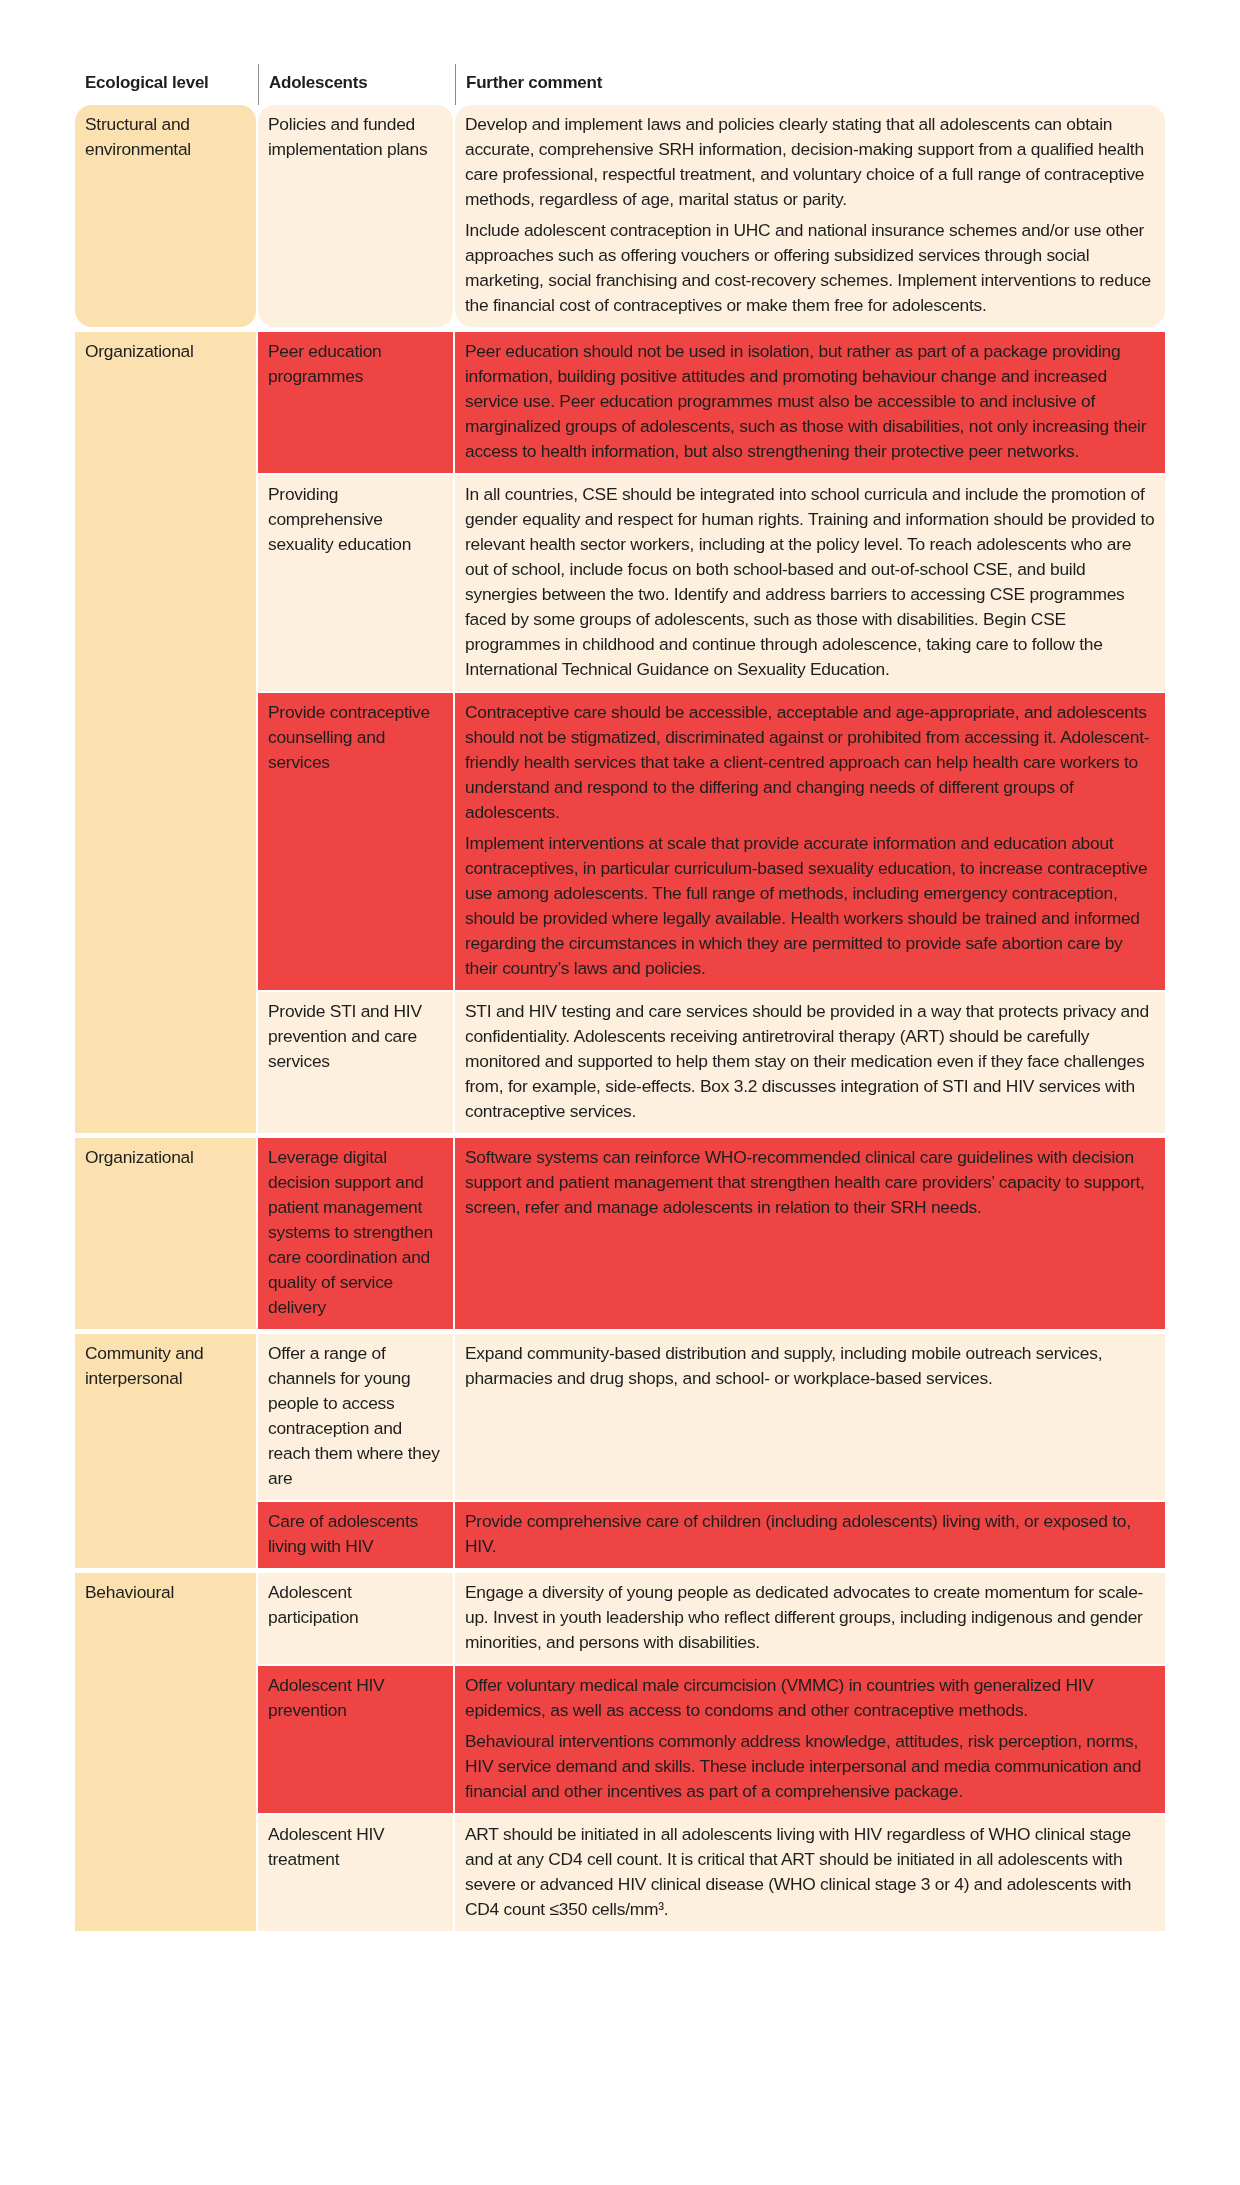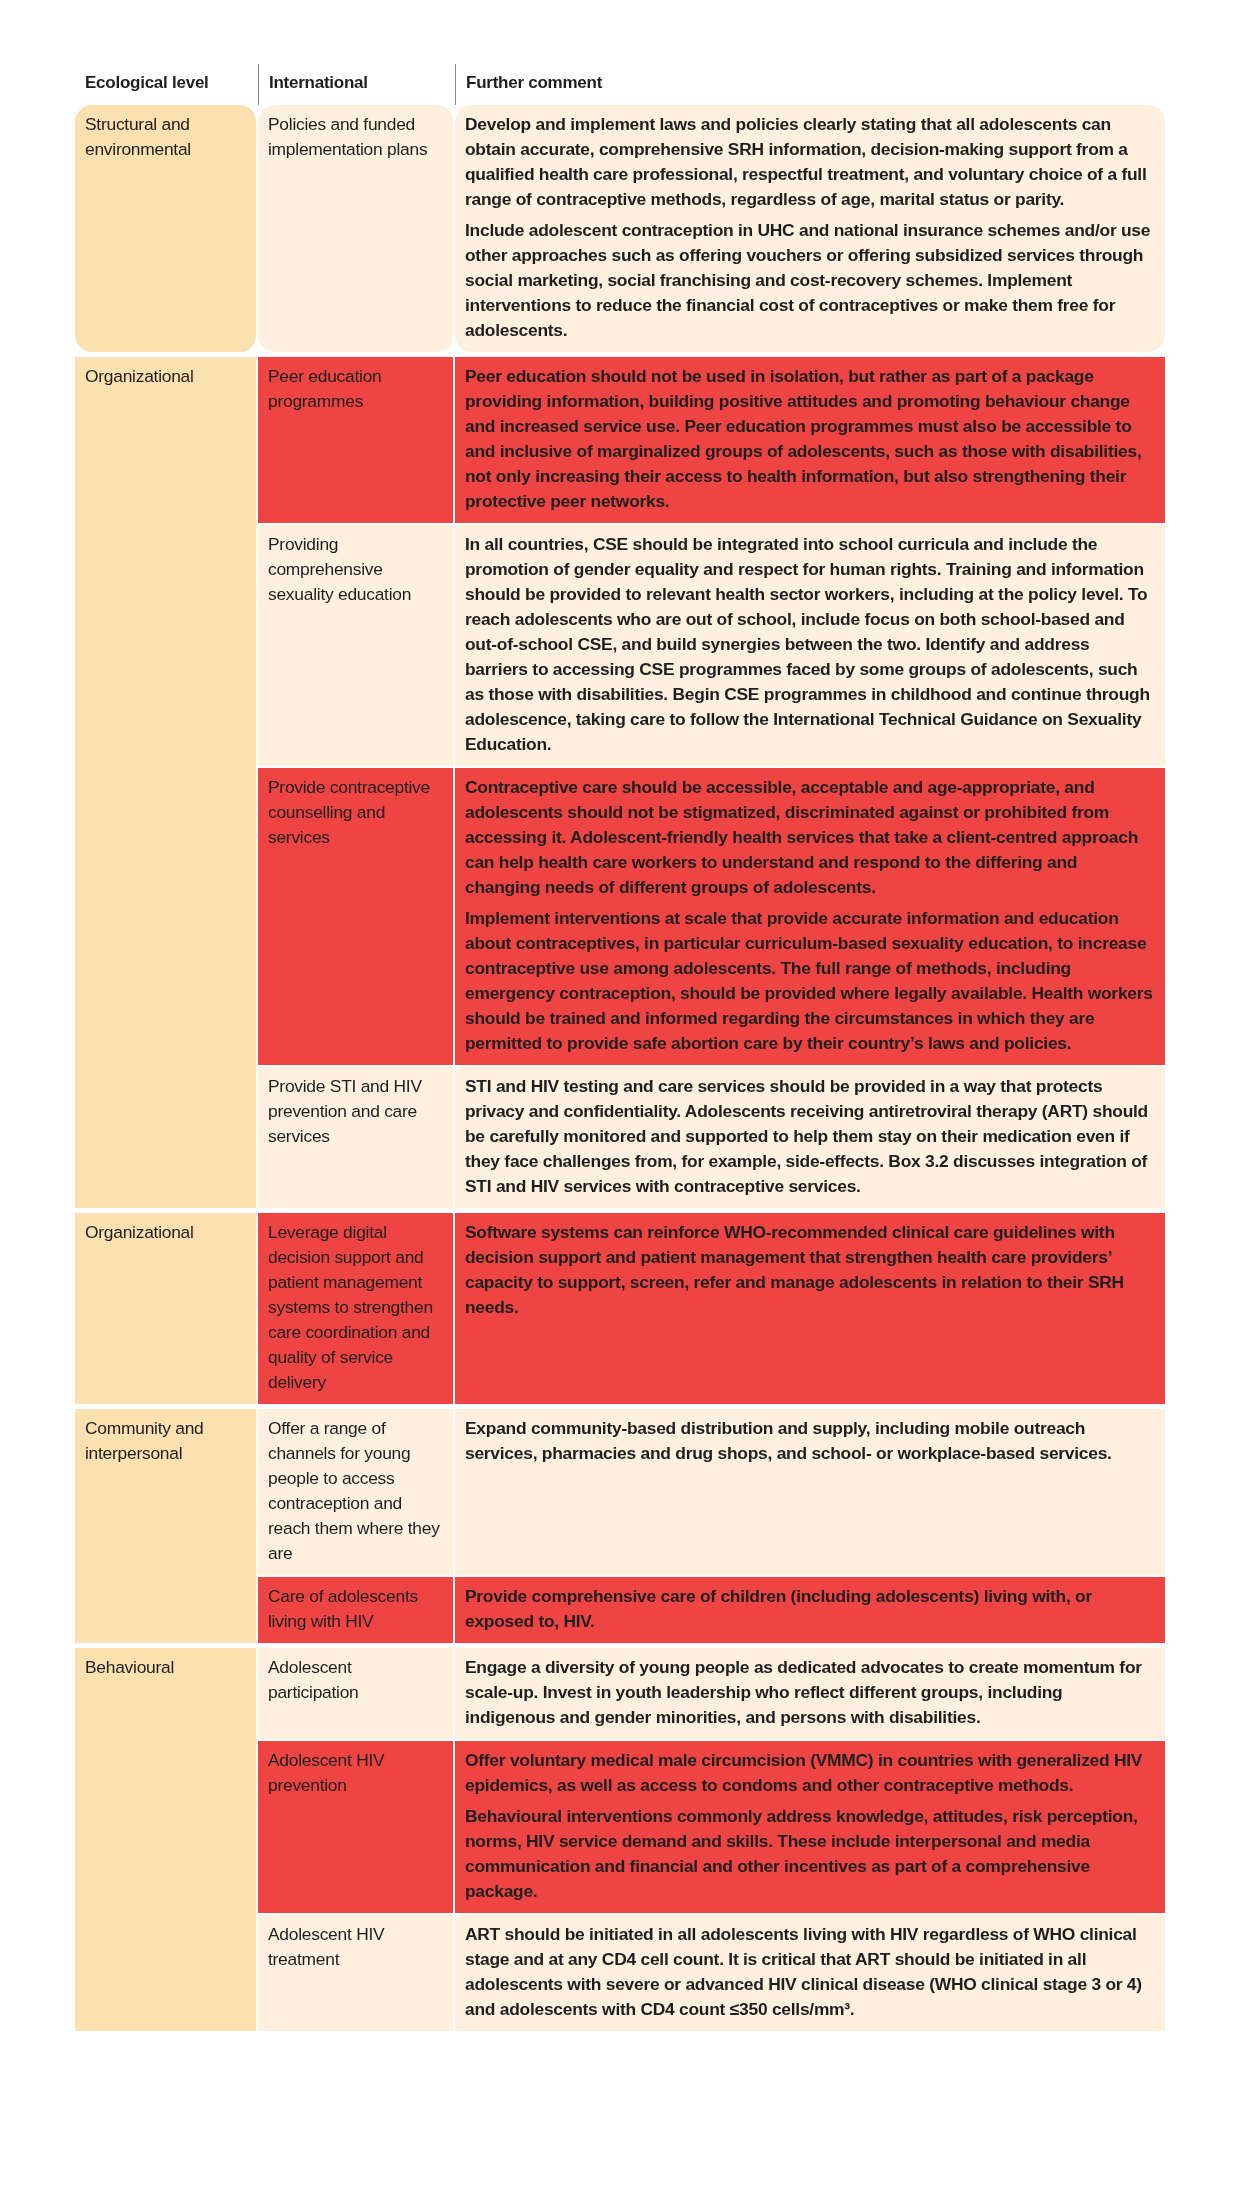--- a/index.html
+++ b/index.html
@@ -11,37 +11,37 @@
   th { text-align: left; font-weight: bold; padding: 6px 10px 10px 10px; height: 24px; vertical-align: middle; font-size: 17px; }
   th.sep { border-left: 1.5px solid #8c8c8c; }
   td { vertical-align: top; padding: 7px 10px 9px 10px; }
   td.level { background: #fbe0b0; border-right: 2px solid #ffffff; }
   tr.odd td.intv, tr.odd td.comm { background: #fdf0de; }
   tr.even td.intv, tr.even td.comm { background: #ef4444; }
   td.intv { border-right: 2px solid #ffffff; margin-top: 12px; }
   tr.row td.intv, tr.row td.comm { border-top: 2px solid #ffffff; }
   tr.grp td { border-top: 5px solid #ffffff; }
   tr.first td { border-top: 0; border-radius: 17px; }
-  .para { margin: 0; font-weight: bold; }
+  .para { margin: 0; }
   .para + .para { margin-top: 6px; }
 </style>
 </head>
 <body>
 
 <div class="page">
   <table>
     <colgroup>
         <col class="c1">
         <col class="c2">
         <col class="c3">
       </colgroup>
     <thead>
       <tr>
         <th>Ecological level</th>
-        <th class="sep">International</th>
+        <th class="sep">Adolescents</th>
         <th class="sep">Further comment</th>
       </tr>
     </thead>
     <tbody>
 
       <tr class="odd first">
         <td class="level">Structural and environmental</td>
         <td class="intv">Policies and funded implementation plans</td>
         <td class="comm">
           <p class="para">Develop and implement laws and policies clearly stating that all adolescents can obtain accurate, comprehensive SRH information, decision-making support from a qualified health care professional, respectful treatment, and voluntary choice of a full range of contraceptive methods, regardless of age, marital status or parity.</p>

